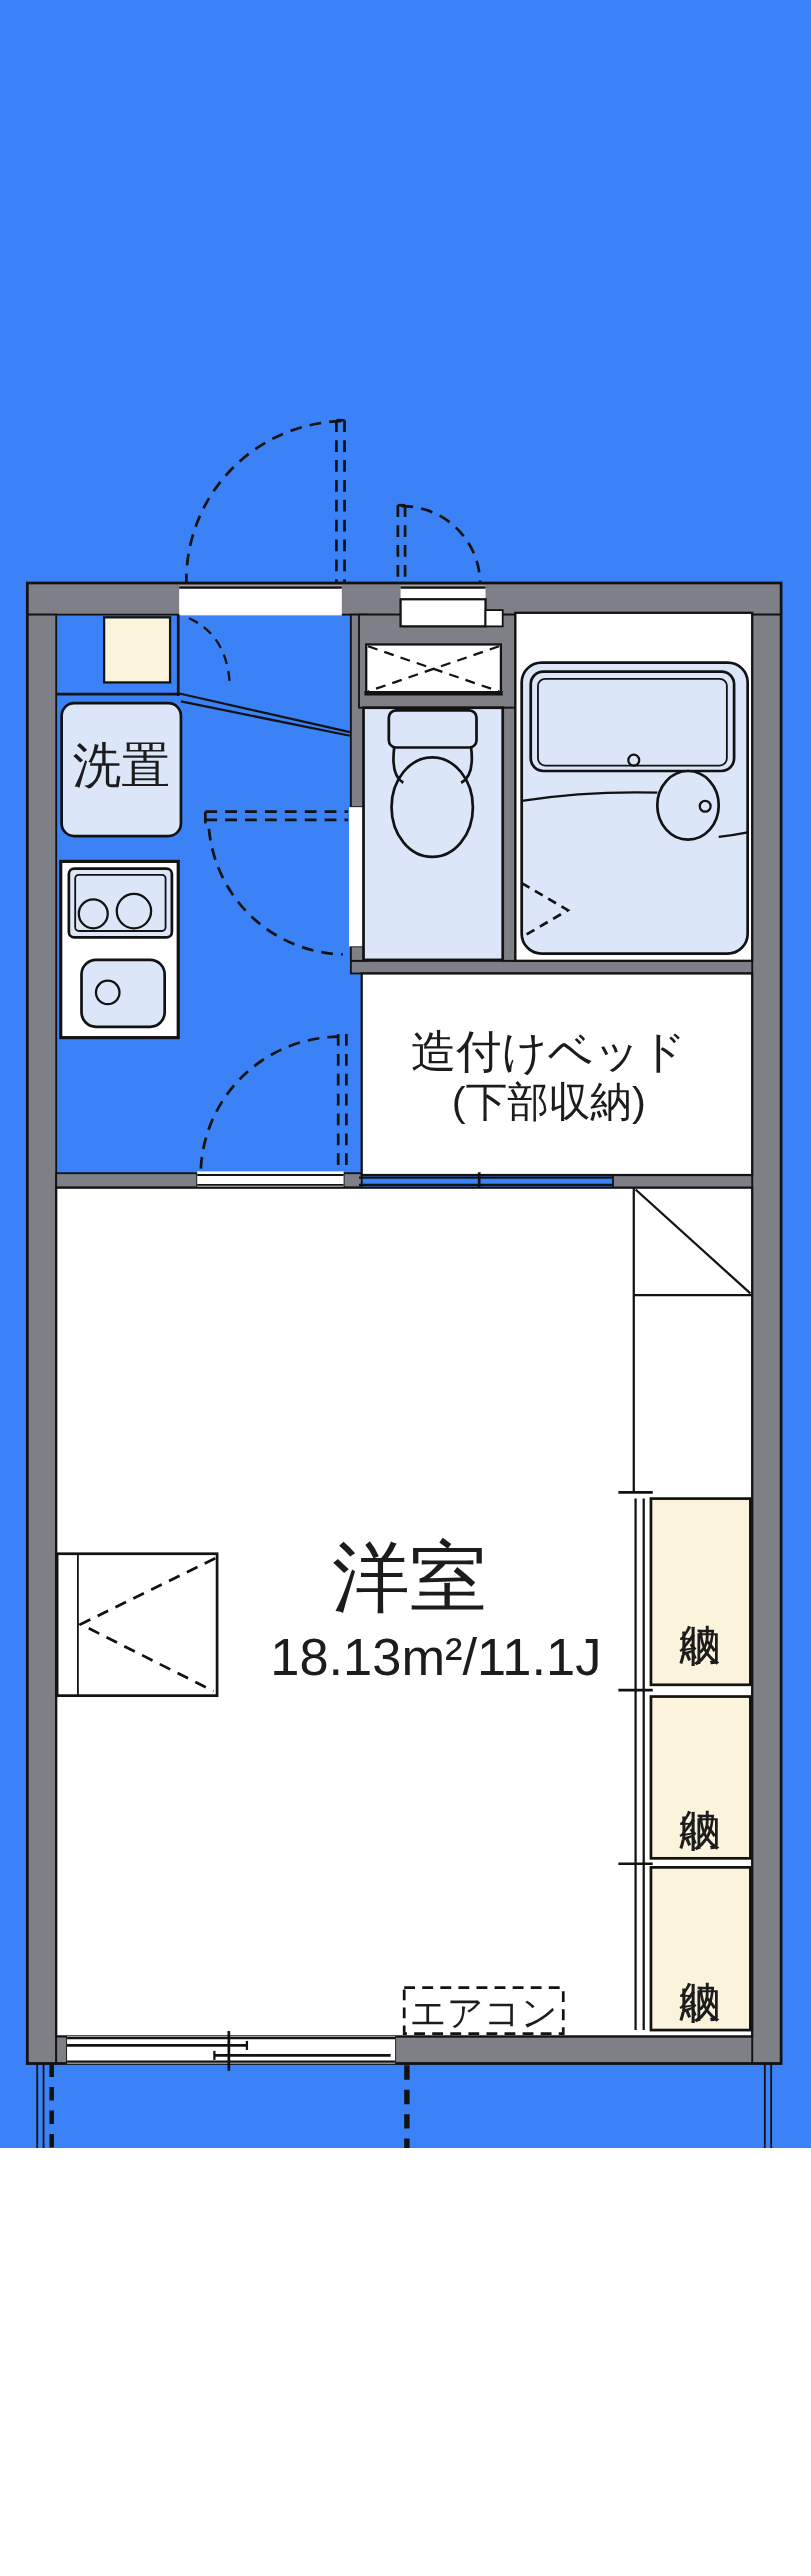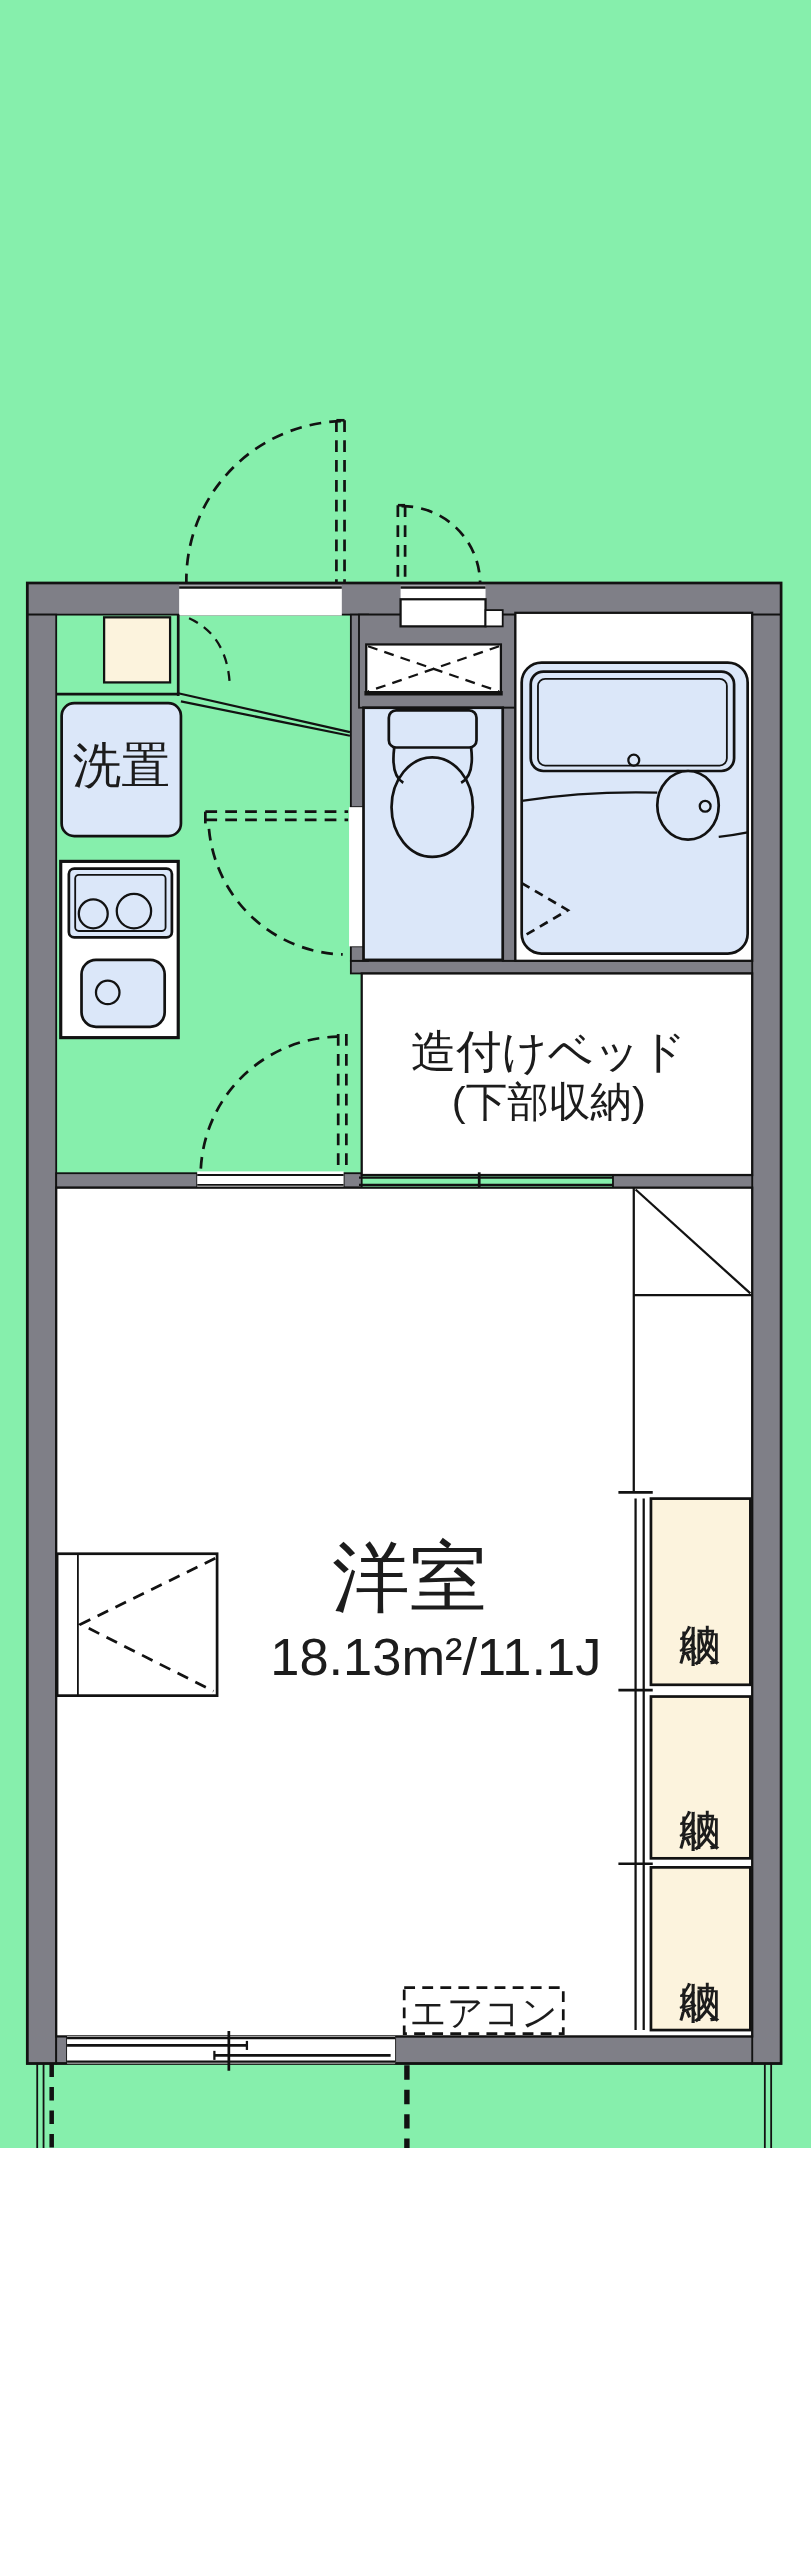--- a/index.html
+++ b/index.html
@@ -1,16 +1,16 @@
 <!DOCTYPE html>
 <html style="font-size:14.5px"><head>
 <meta charset="utf-8">
 <style>
   html,body{margin:0;padding:0;background:#ffffff;}
-  .page{position:relative;width:812px;height:2148px;background:#86efac;overflow:hidden;
+  .page{position:relative;width:812px;height:2148px;background:#3b82f6;overflow:hidden;
         font-family:"Liberation Sans","DejaVu Sans",sans-serif;}
   svg{position:absolute;left:0;top:0;}
   .wall{fill:#7f7f87;stroke:#121212;stroke-width:2;}
   .wallq{fill:#7f7f87;stroke:none;}
   .whitefill{fill:#ffffff;stroke:none;}
   .blue{fill:#dbe7f9;}
   .cream{fill:#fcf3dd;}
   .ln{stroke:#121212;fill:none;}
   .txt{fill:#1c1c1c;}
   .vtext{writing-mode:vertical-rl;text-orientation:upright;}

